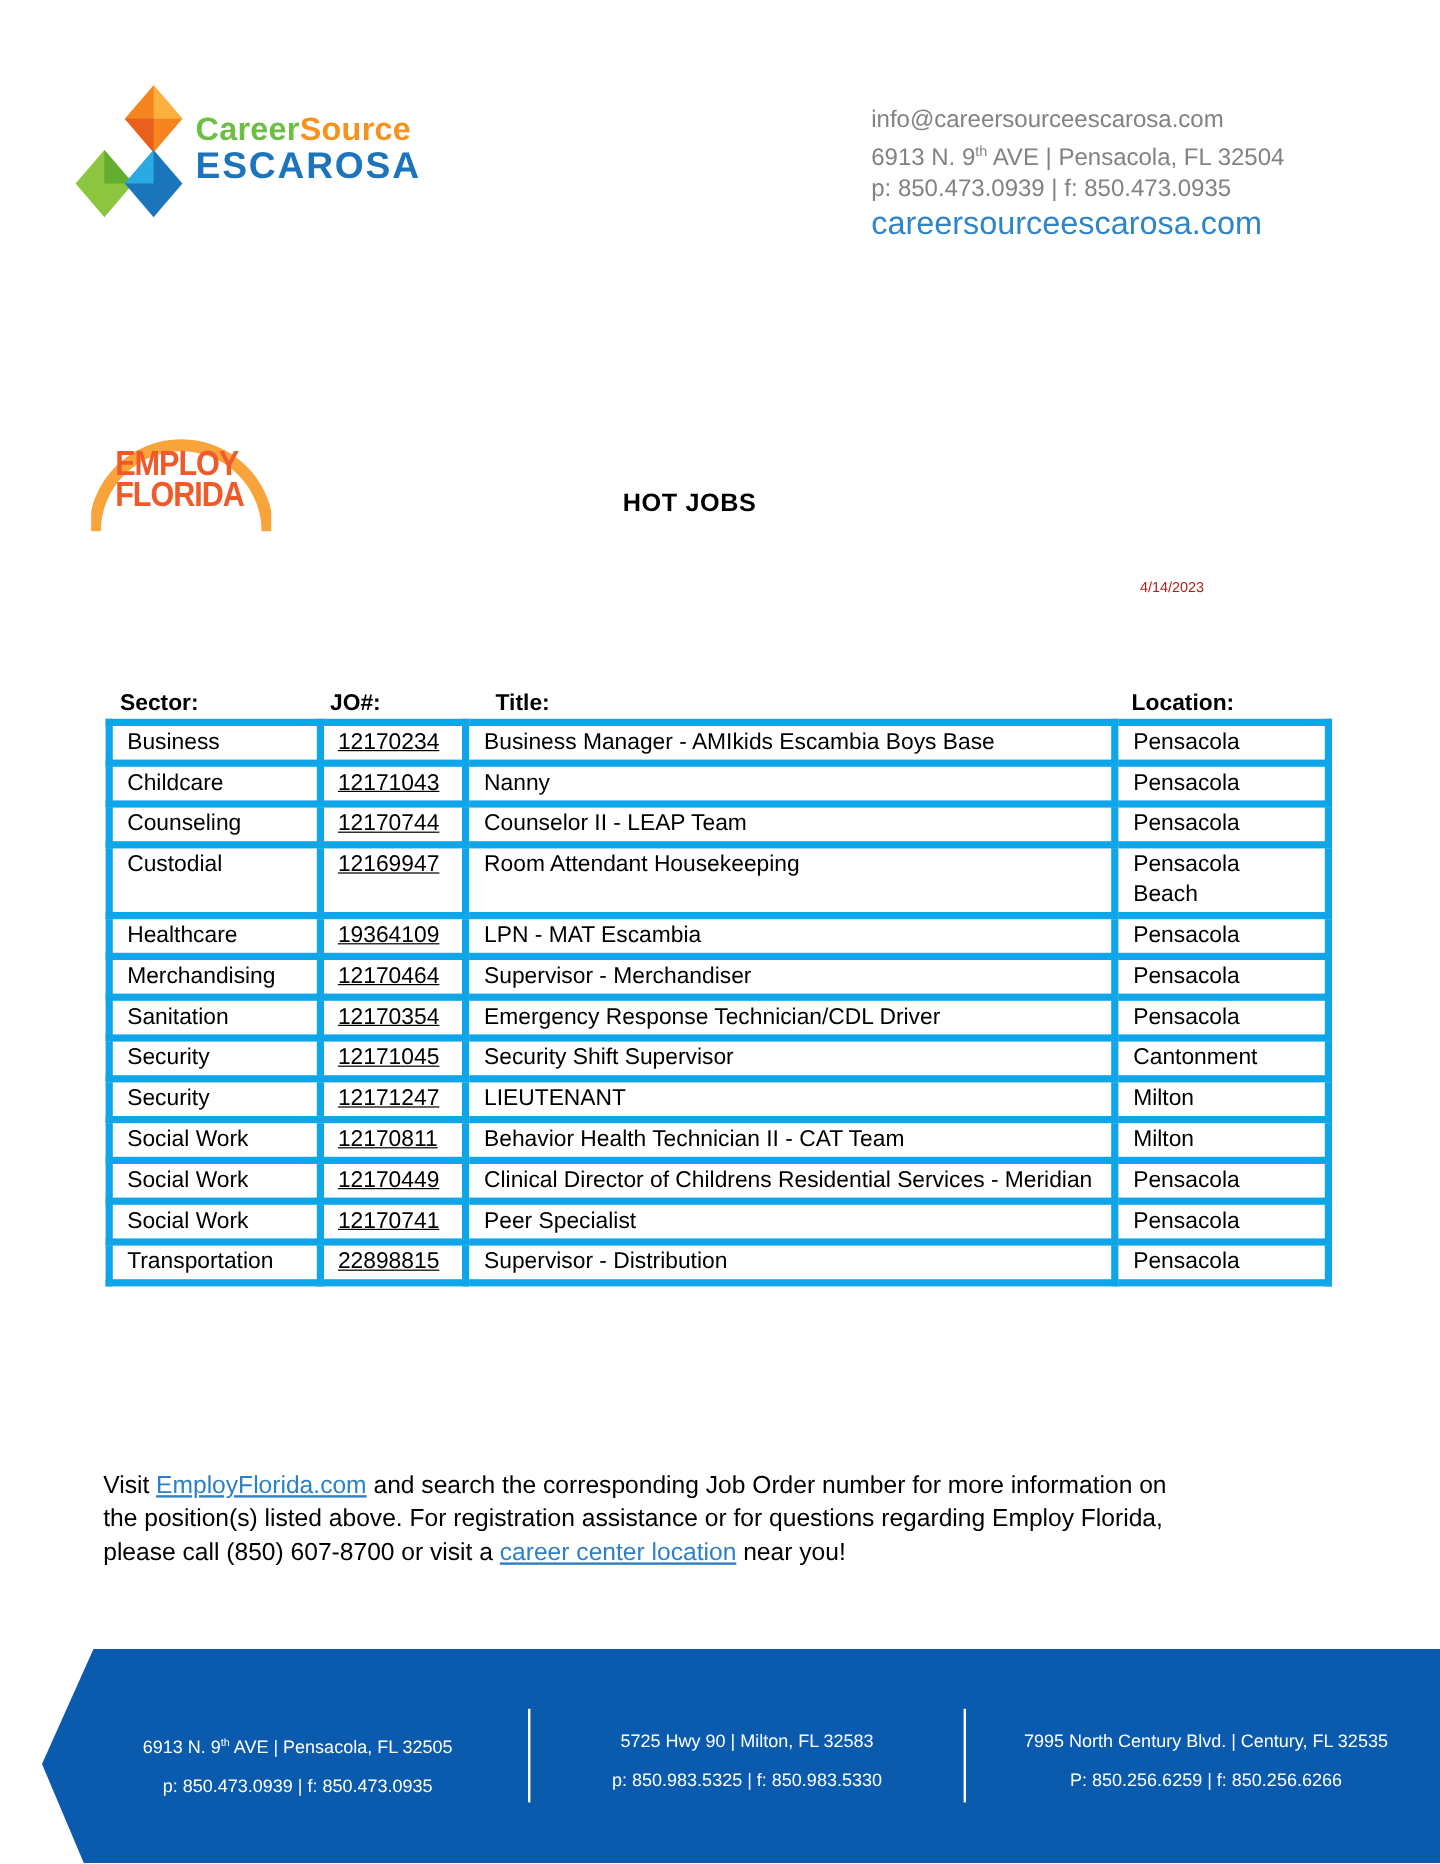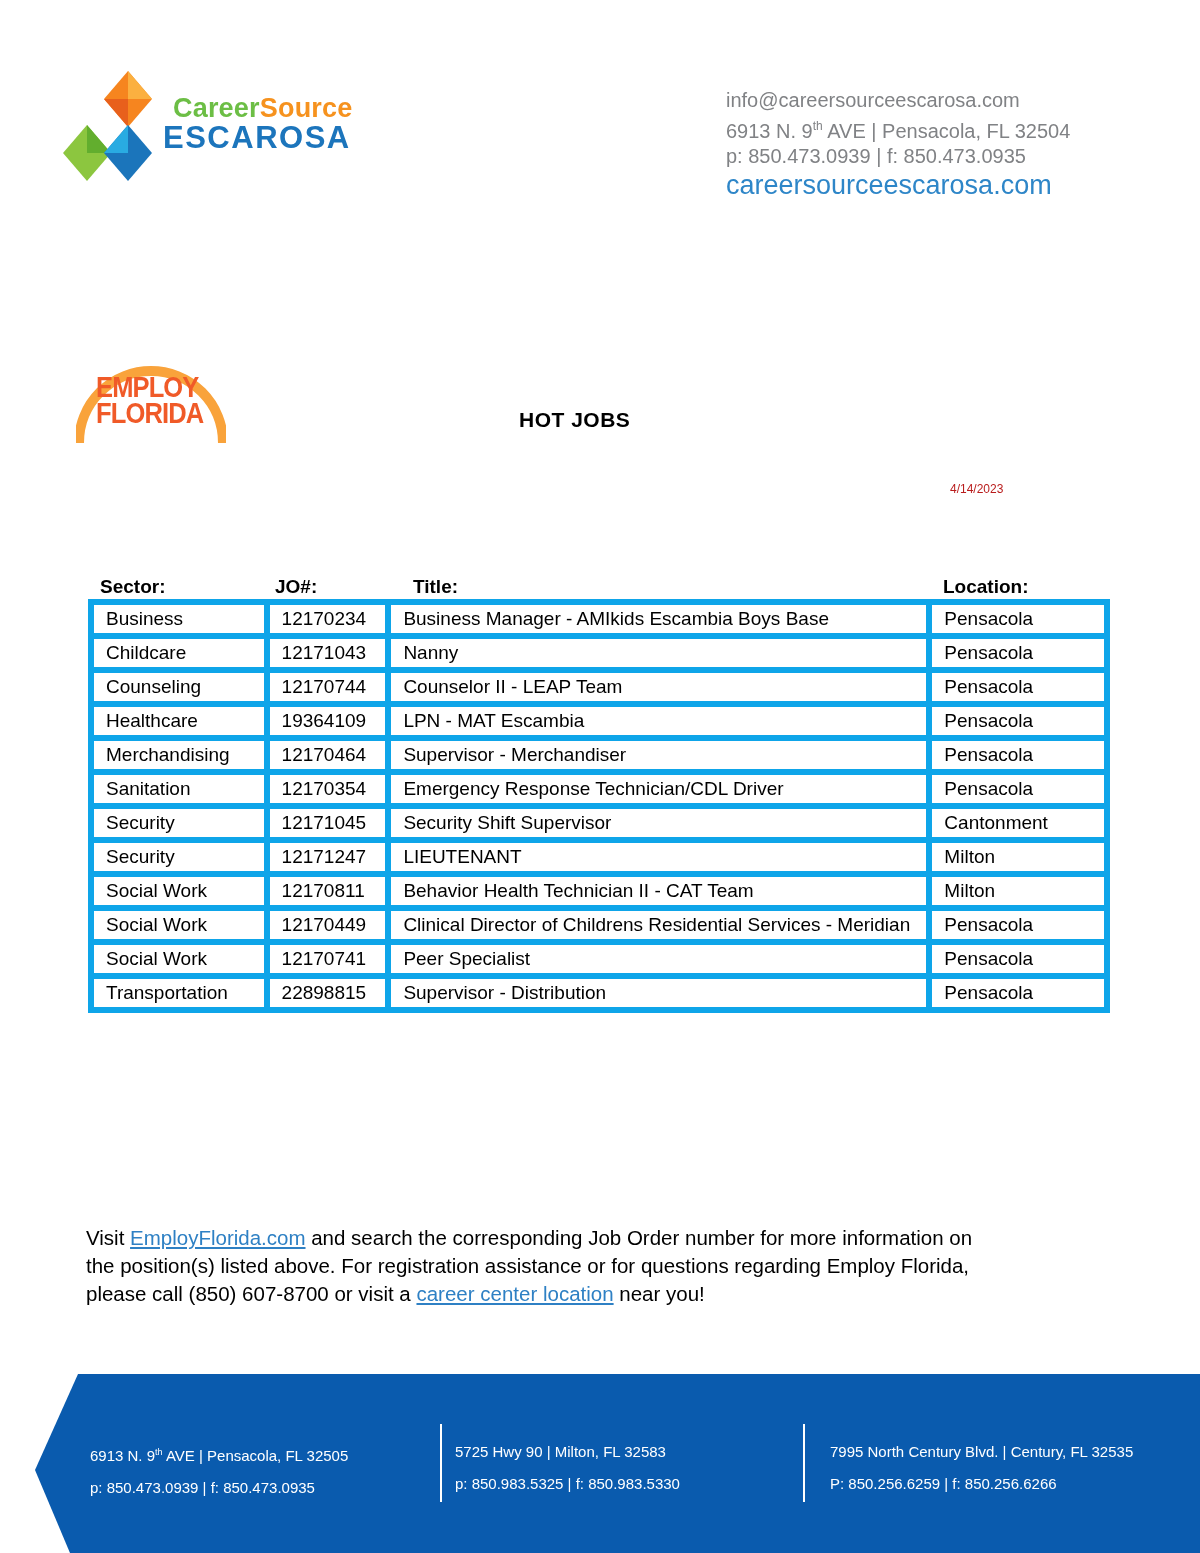--- a/index.html
+++ b/index.html
@@ -3,21 +3,21 @@
 <meta charset="utf-8">
 <style>
   * { margin:0; padding:0; box-sizing:border-box; }
   body { background:#fff; font-family:"Liberation Sans", sans-serif; }
   .page { position:relative; width:1200px; height:1553px; background:#fff; overflow:hidden; margin:0 auto; }
 
   
   .cs-logo { position:absolute; left:53px; top:68px; }
   .cs-logo svg { position:absolute; left:0; top:0; }
   .cs-logo-text { position:absolute; left:110px; top:26px; width:260px; line-height:1.05; }
-  .cs-line1 { font-size:27px; font-weight:600; letter-spacing:0.2px;margin-left:10px; }
+  .cs-line1 { font-size:27px; font-weight:600; letter-spacing:0.2px; }
   .cs-career { color:#6CBE45; }
   .cs-source { color:#F6921E; }
   .cs-line2 { font-size:31px; font-weight:600; color:#1C75BC; letter-spacing:1.5px; }
 
   
   .contact { position:absolute; left:726px; top:88px; color:#808285; font-size:20px; line-height:25.5px; }
   .contact .website { color:#2E86C8; font-size:27px; margin-top:4px; text-decoration:none; display:inline-block; }
   .contact sup { font-size:12px; }
 
   
@@ -36,32 +36,32 @@
   .th-jo { position:absolute; left:275px; }
   .th-title { position:absolute; left:413px; }
   .th-location { position:absolute; left:943px; }
 
   
   table.jobs { position:absolute; left:88px; top:599px; width:1022px; border-collapse:collapse; table-layout:fixed; }
   table.jobs td { border:6px solid #0ea5e9; font-size:19px; color:#000; padding:1px 12px 2px 12px;
                   vertical-align:top; line-height:25px; overflow:hidden; }
   table.jobs tr { height:27px; }
   td.c-sector { width:173px; }
-  td.c-jo { width:120px; padding-left:20px; }
+  td.c-jo { width:120px; padding-left:20px;text-decoration:underline; }
   td.c-title { width:533px; padding-left:16px; }
   td.c-loc { width:175px; white-space:pre-line; }
 
   
   .info-par { position:absolute; left:86px; top:1224px; width:912px; font-size:20.5px; line-height:28px; color:#000; }
   .info-par a { color:#2E80C4; text-decoration:underline; }
 
   
   .footer { position:absolute; left:0; top:1374px; width:1200px; height:179px; background:#0A5BAE;
             clip-path:polygon(78px 0, 1200px 0, 1200px 179px, 70px 179px, 35px 96px); color:#fff; }
-  .f-col { position:absolute; text-align:left; font-size:15px; line-height:16px; }
+  .f-col { position:absolute; text-align:center; font-size:15px; line-height:16px; }
   .f-col .f-line2 { margin-top:16px; }
   .f-col sup { font-size:9px; }
   .f-col1 { left:90px;  top:70px; width:316px; }
   .f-col2 { left:455px; top:70px; width:335px; }
   .f-col3 { left:830px; top:70px; width:350px; }
   .f-div { position:absolute; top:50px; width:2px; height:78px; background:#fff; }
   .f-div1 { left:440px; }
   .f-div2 { left:803px; }
 </style>
 </head>
@@ -131,20 +131,27 @@
           <td class="c-title">Nanny</td>
           <td class="c-loc">Pensacola</td>
         </tr>
       <tr>
           <td class="c-sector">Counseling</td>
           <td class="c-jo">12170744</td>
           <td class="c-title">Counselor II - LEAP Team</td>
           <td class="c-loc">Pensacola</td>
         </tr>
       <tr>
+          <td class="c-sector">Custodial</td>
+          <td class="c-jo">12169947</td>
+          <td class="c-title">Room Attendant Housekeeping</td>
+          <td class="c-loc">Pensacola
+Beach</td>
+        </tr>
+      <tr>
           <td class="c-sector">Healthcare</td>
           <td class="c-jo">19364109</td>
           <td class="c-title">LPN - MAT Escambia</td>
           <td class="c-loc">Pensacola</td>
         </tr>
       <tr>
           <td class="c-sector">Merchandising</td>
           <td class="c-jo">12170464</td>
           <td class="c-title">Supervisor - Merchandiser</td>
           <td class="c-loc">Pensacola</td>

